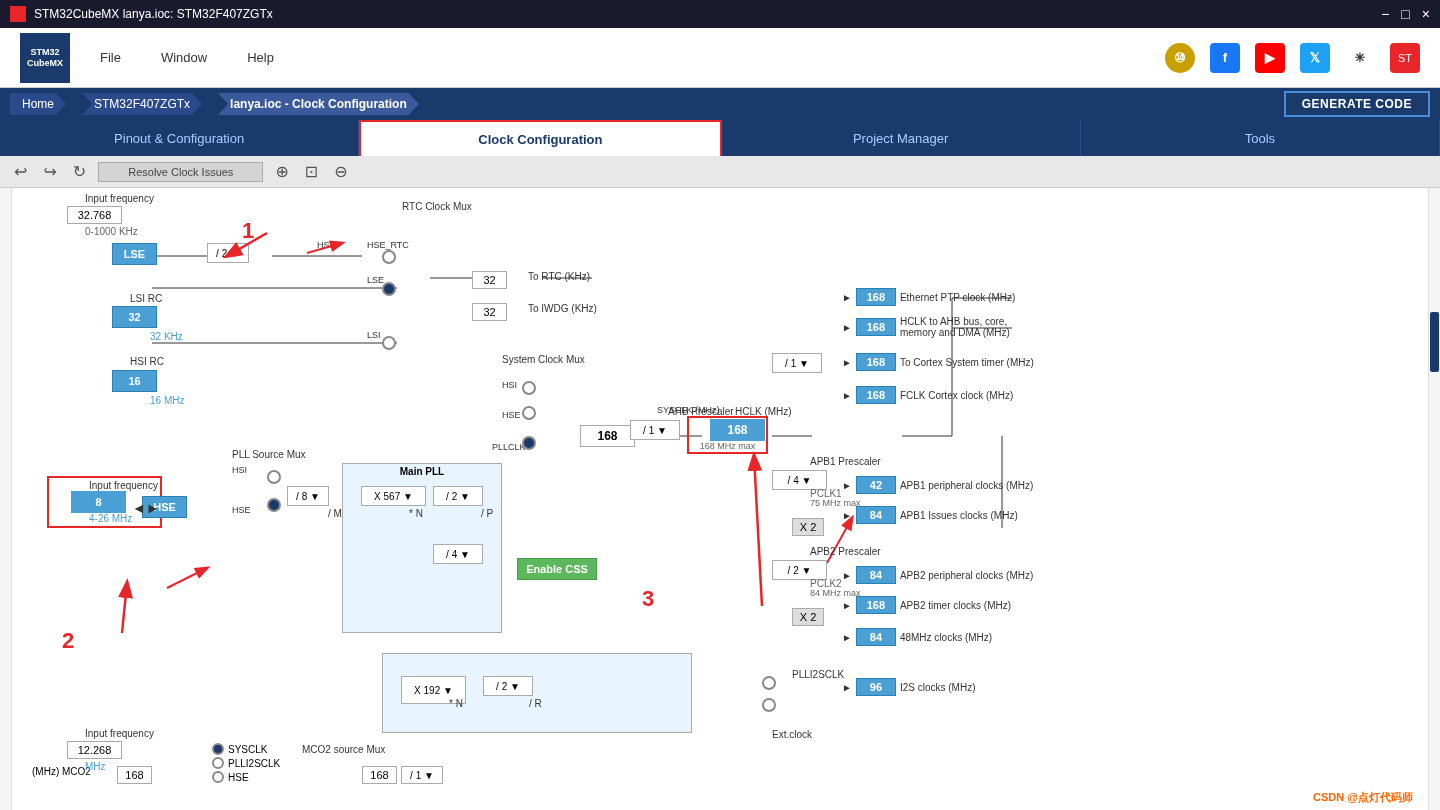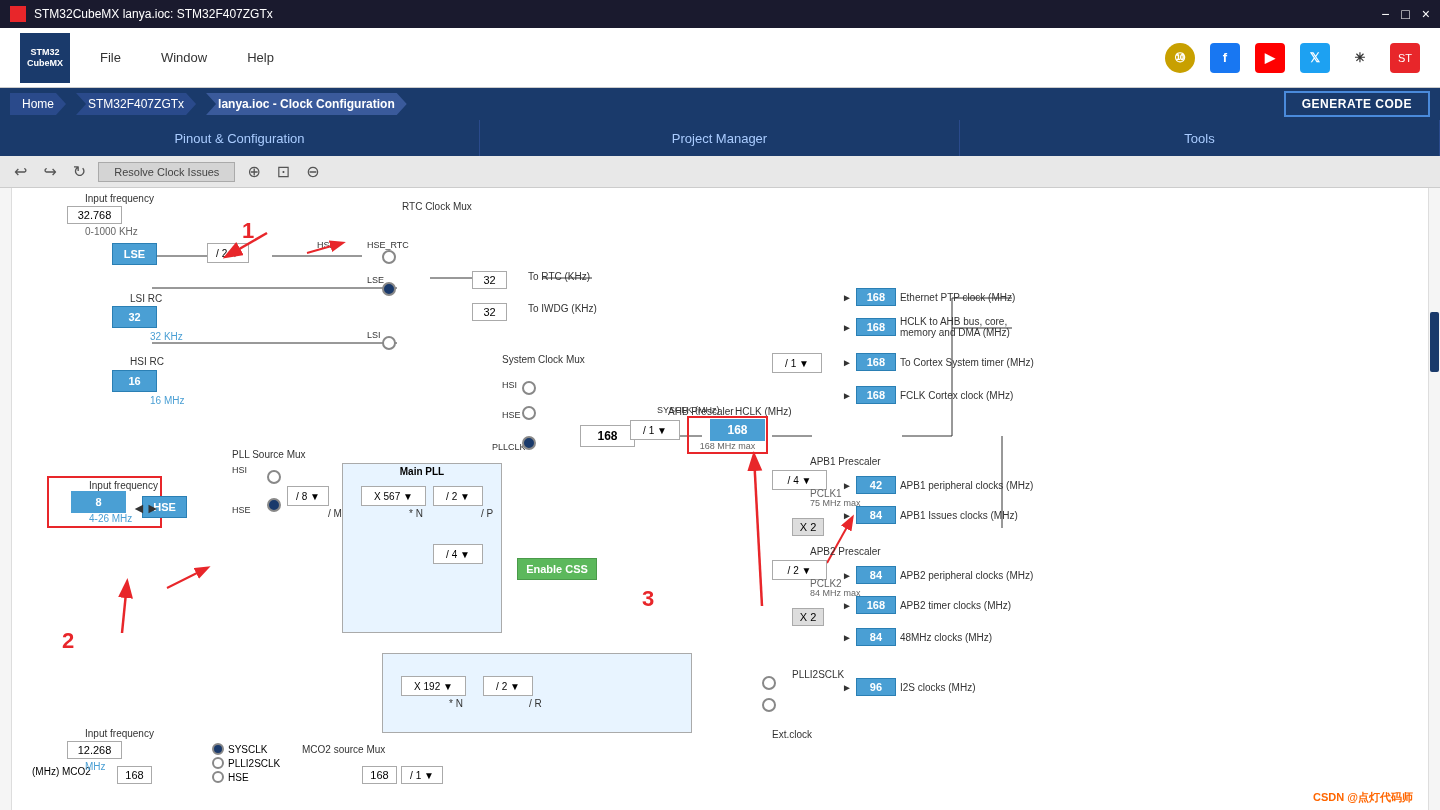--- a/index.html
+++ b/index.html
@@ -79,21 +79,21 @@
 
     
     .breadcrumb {
       background: #1a3a6b;
       height: 32px;
       display: flex;
       align-items: center;
       padding: 0 10px;
       color: white;
       font-size: 12px;
-      gap: 8px;
+      gap: 14px;
     }
     .breadcrumb-item {
       background: #2a4a8b;
       padding: 4px 12px;
       margin-right: 2px;
       cursor: pointer;
       clip-path: polygon(0 0, calc(100% - 10px) 0, 100% 50%, calc(100% - 10px) 100%, 0 100%, 10px 50%);
       display: flex; align-items: center;
     }
     .breadcrumb-item:first-child {
@@ -154,21 +154,21 @@
       background: none;
       border: none;
       cursor: pointer;
       font-size: 16px;
       padding: 2px 4px;
       color: #555;
     }
     .resolve-btn {
       background: #d4d4d4;
       border: 1px solid #aaa;
-      padding: 3px 15px;
+      padding: 3px 29px;
       font-size: 11px;
       cursor: pointer;
       color: #444;
     }
 
     
     .main-content {
       display: flex;
       height: calc(810px - 28px - 60px - 32px - 36px - 32px);
       background: white;
@@ -335,20 +335,23 @@
   </div>
   <div class="breadcrumb-item active">
     <span>lanya.ioc - Clock Configuration</span>
   </div>
   <button class="generate-btn">GENERATE CODE</button>
 </div>
 
 <div class="tab-bar">
   <div class="tab">
     <span>Pinout &amp; Configuration</span>
+  </div>
+  <div class="tab active">
+    <span>Clock Configuration</span>
   </div>
   <div class="tab">
     <span>Project Manager</span>
   </div>
   <div class="tab">
     <span>Tools</span>
   </div>
 </div>
 
 <div class="toolbar">
@@ -573,21 +576,21 @@
       <div class="output-label">APB2 timer clocks (MHz)</div>
     </div>
 
     <div class="output-row" style="top:440px;left:830px;">
       <div style="font-size:10px;color:#333;">►</div>
       <div class="output-val">84</div>
       <div class="output-label">48MHz clocks (MHz)</div>
     </div>
 
     <div style="position:absolute;top:465px;left:370px;width:310px;height:80px;border:1px solid #aaa;background:#e8f4ff;">
-      <div class="clk-select" style="position:absolute;top:22px;left:18px;width:65px;height:20px;">X 192 ▼</div>
+      <div class="clk-select" style="position:absolute;top:22px;left:18px;width:65px;height:28px;">X 192 ▼</div>
       <div class="clk-label" style="position:absolute;top:44px;left:28px;">* N</div>
       <div class="clk-select" style="position:absolute;top:22px;left:100px;width:50px;height:20px;">/ 2 ▼</div>
       <div class="clk-label" style="position:absolute;top:44px;left:108px;">/ R</div>
     </div>
 
     <div class="clk-circle" style="top:488px;left:750px;width:14px;height:14px;"></div>
     <div class="clk-circle" style="top:510px;left:750px;width:14px;height:14px;"></div>
 
     <div class="output-row" style="top:490px;left:830px;">
       <div style="font-size:10px;color:#333;">►</div>

